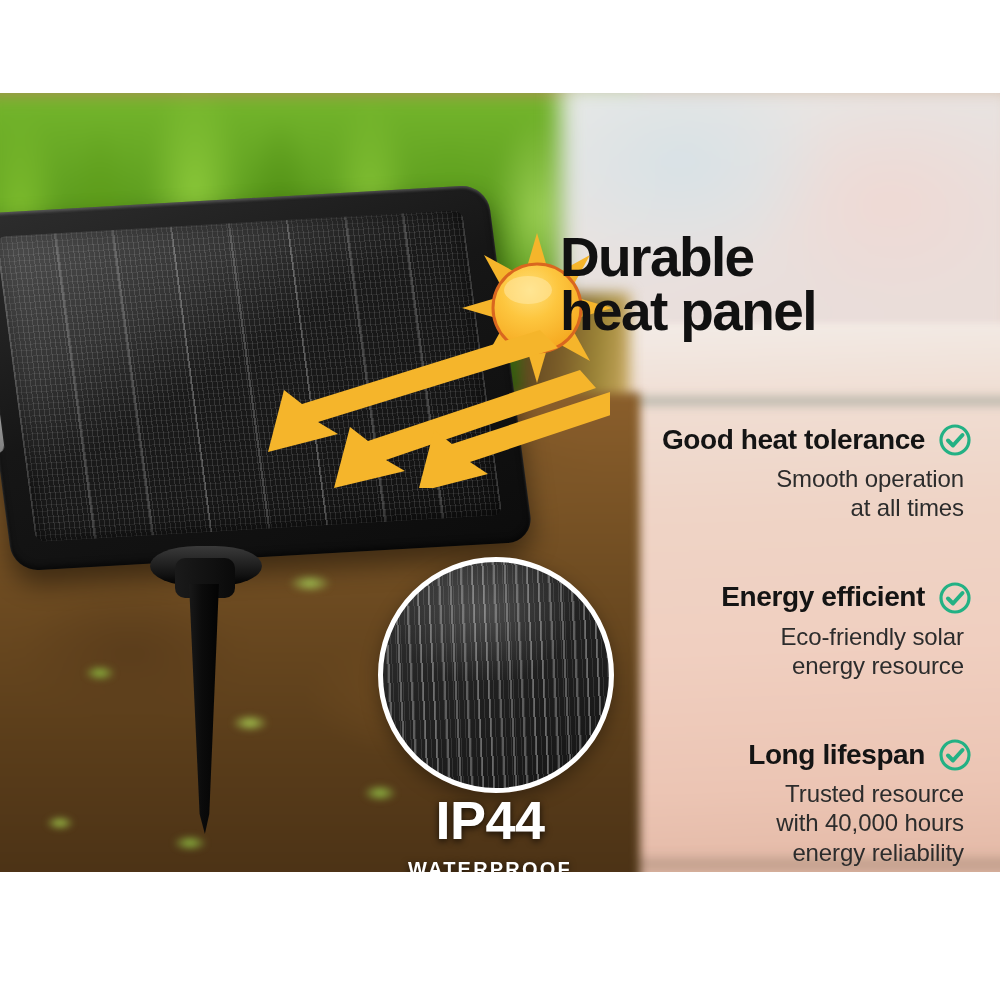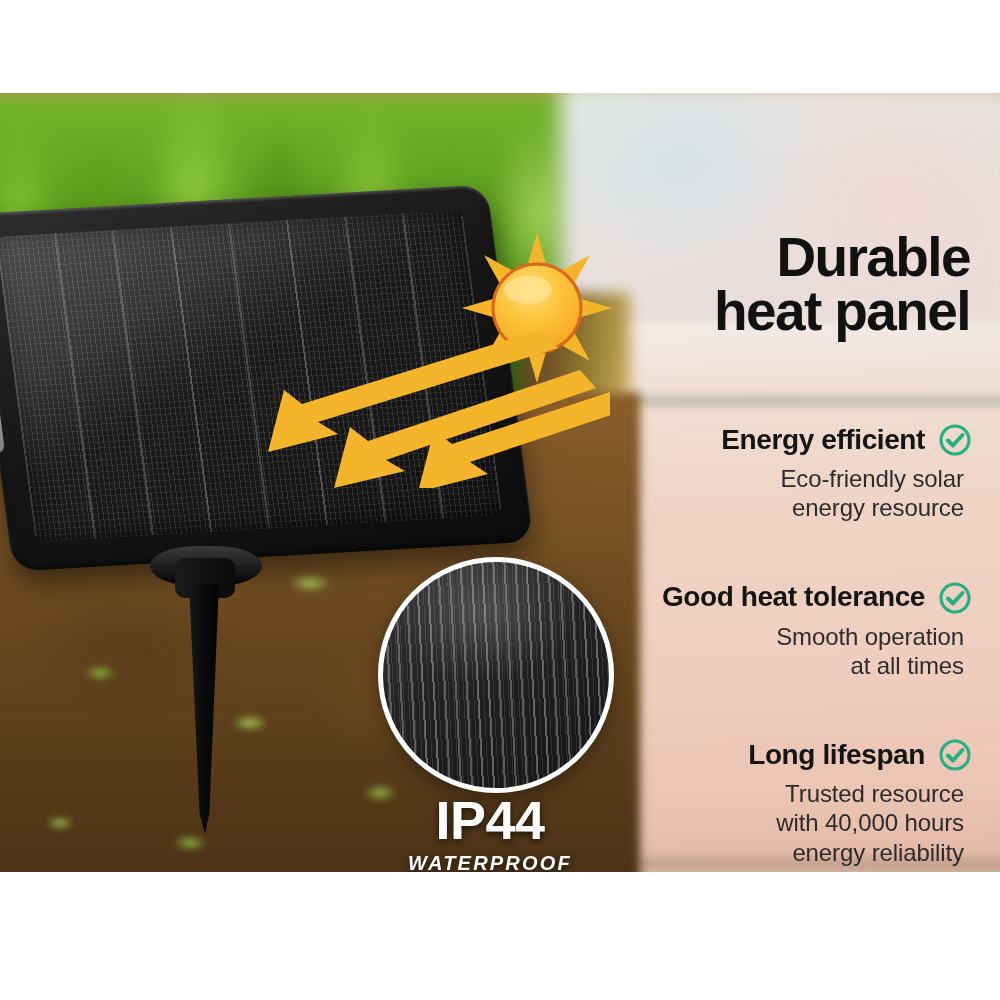--- a/index.html
+++ b/index.html
@@ -129,24 +129,24 @@
       repeating-linear-gradient(87deg, rgba(255,255,255,.28) 0 2px, rgba(255,255,255,0) 2px 11px),
       repeating-linear-gradient(87deg, rgba(255,255,255,.10) 0 1px, rgba(255,255,255,0) 1px 5px),
       linear-gradient(150deg,#353535 0%,#222222 45%,#141414 100%);}
   #zoombubble .bubble-gloss{position:absolute;inset:0;border-radius:50%;
     background:radial-gradient(ellipse 140px 110px at 45% 22%, rgba(255,255,255,.16) 0%, rgba(255,255,255,0) 65%);}
 
   
   #ip44{position:absolute;left:360px;top:700px;width:260px;text-align:center;
     text-shadow:0 2px 7px rgba(0,0,0,.75);}
   #ip44 .ip-main{font-size:54px;font-weight:bold;color:#ffffff;line-height:1;letter-spacing:-.5px;}
-  #ip44 .ip-sub{font-size:20px;font-weight:bold;color:#ffffff;letter-spacing:2.2px;margin-top:5px;font-style:italic;}
-
-  
-  #headline{position:absolute;left:560px;top:138px;width:410px;text-align:right;
+  #ip44 .ip-sub{font-size:20px;font-weight:bold;color:#ffffff;letter-spacing:2.2px;margin-top:11px;}
+
+  
+  #headline{position:absolute;left:560px;top:138px;width:410px;text-align:left;
     font-weight:bold;color:#111111;font-size:55px;line-height:.98;letter-spacing:-1.6px;}
   #headline .l2{display:block;}
 
   #features{position:absolute;left:600px;top:330px;width:372px;text-align:right;}
   .feature{margin-bottom:16px;}
   .feat-head{display:flex;align-items:center;justify-content:flex-end;gap:13px;}
   .feat-title{font-size:28px;font-weight:bold;color:#141414;letter-spacing:-.4px;line-height:1.1;}
   .check-icon{flex:0 0 auto;width:34px;height:34px;display:block;}
   .feat-desc{font-size:24px;color:#2c2c2c;line-height:1.22;margin-top:7px;padding-right:8px;
     letter-spacing:-.1px;}
@@ -223,48 +223,48 @@
       <div class="ip-sub">WATERPROOF</div>
     </div>
 
     <div id="headline">
       <span>Durable</span>
       <span class="l2">heat panel</span>
     </div>
 
     <div id="features">
 
+      <div class="feature f2">
+        <div class="feat-head">
+          <div class="feat-title">Good heat tolerance</div>
+          <svg class="check-icon" viewBox="0 0 34 34">
+            <circle cx="17" cy="17" r="14" fill="none" stroke="#23b184" stroke-width="3.2"></circle>
+            <path d="M 10 17.5 L 15 22.5 L 24.5 12" fill="none" stroke="#23b184" stroke-width="4" stroke-linecap="round" stroke-linejoin="round"></path>
+          </svg>
+        </div>
+        <div class="feat-desc">
+          <span>Smooth operation</span>
+          <span>at all times</span>
+        </div>
+      </div>
+
       <div class="feature f1">
         <div class="feat-head">
           <div class="feat-title">Energy efficient</div>
           <svg class="check-icon" viewBox="0 0 34 34">
             <circle cx="17" cy="17" r="14" fill="none" stroke="#23b184" stroke-width="3.2"></circle>
             <path d="M 10 17.5 L 15 22.5 L 24.5 12" fill="none" stroke="#23b184" stroke-width="4" stroke-linecap="round" stroke-linejoin="round"></path>
           </svg>
         </div>
         <div class="feat-desc">
           <span>Eco-friendly solar</span>
           <span>energy resource</span>
         </div>
       </div>
 
-      <div class="feature f2">
-        <div class="feat-head">
-          <div class="feat-title">Good heat tolerance</div>
-          <svg class="check-icon" viewBox="0 0 34 34">
-            <circle cx="17" cy="17" r="14" fill="none" stroke="#23b184" stroke-width="3.2"></circle>
-            <path d="M 10 17.5 L 15 22.5 L 24.5 12" fill="none" stroke="#23b184" stroke-width="4" stroke-linecap="round" stroke-linejoin="round"></path>
-          </svg>
-        </div>
-        <div class="feat-desc">
-          <span>Smooth operation</span>
-          <span>at all times</span>
-        </div>
-      </div>
-
       <div class="feature f3">
         <div class="feat-head">
           <div class="feat-title">Long lifespan</div>
           <svg class="check-icon" viewBox="0 0 34 34">
             <circle cx="17" cy="17" r="14" fill="none" stroke="#23b184" stroke-width="3.2"></circle>
             <path d="M 10 17.5 L 15 22.5 L 24.5 12" fill="none" stroke="#23b184" stroke-width="4" stroke-linecap="round" stroke-linejoin="round"></path>
           </svg>
         </div>
         <div class="feat-desc">
           <span>Trusted resource</span>

